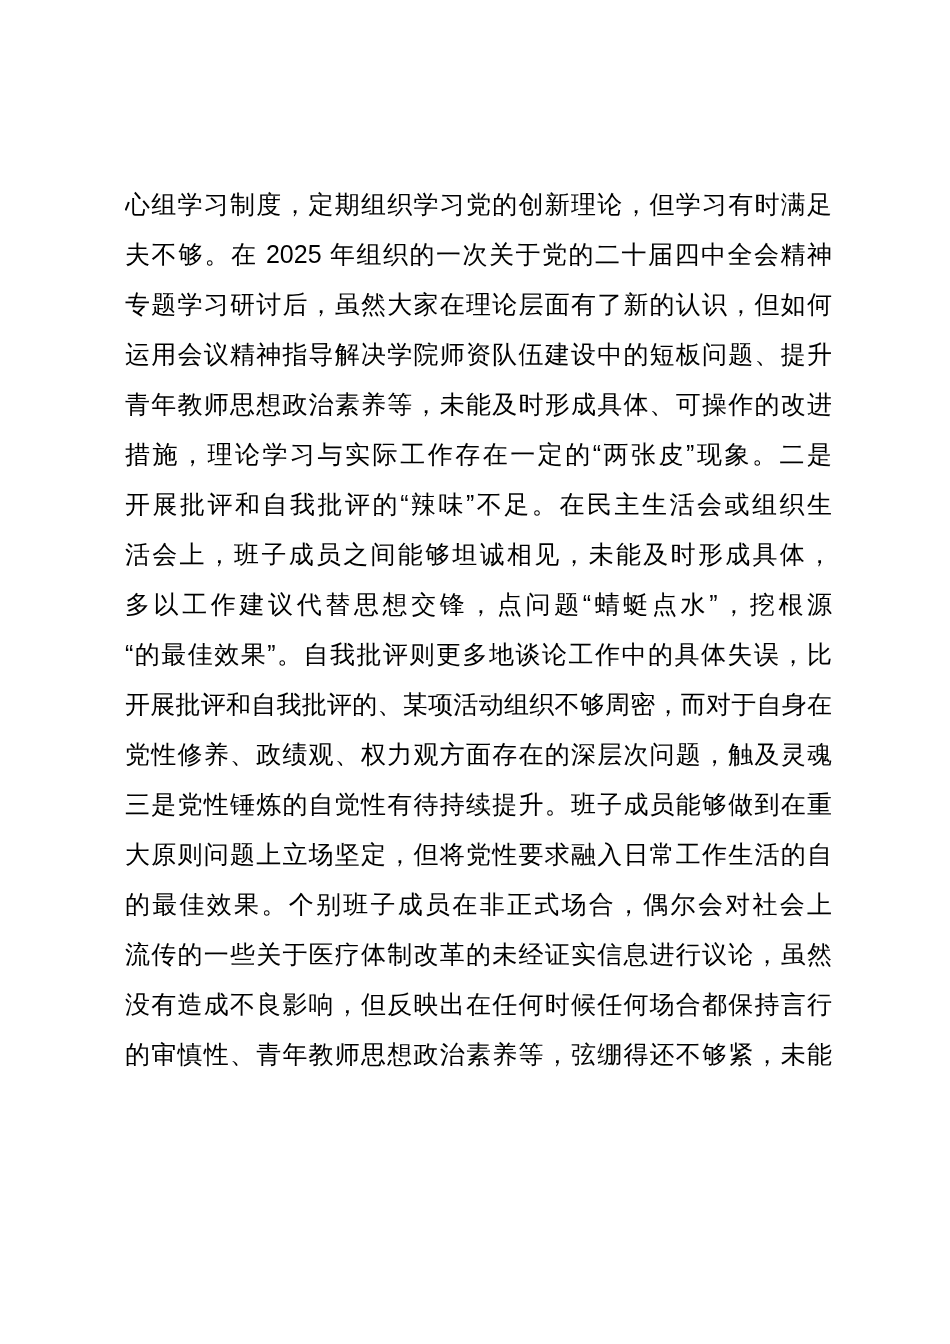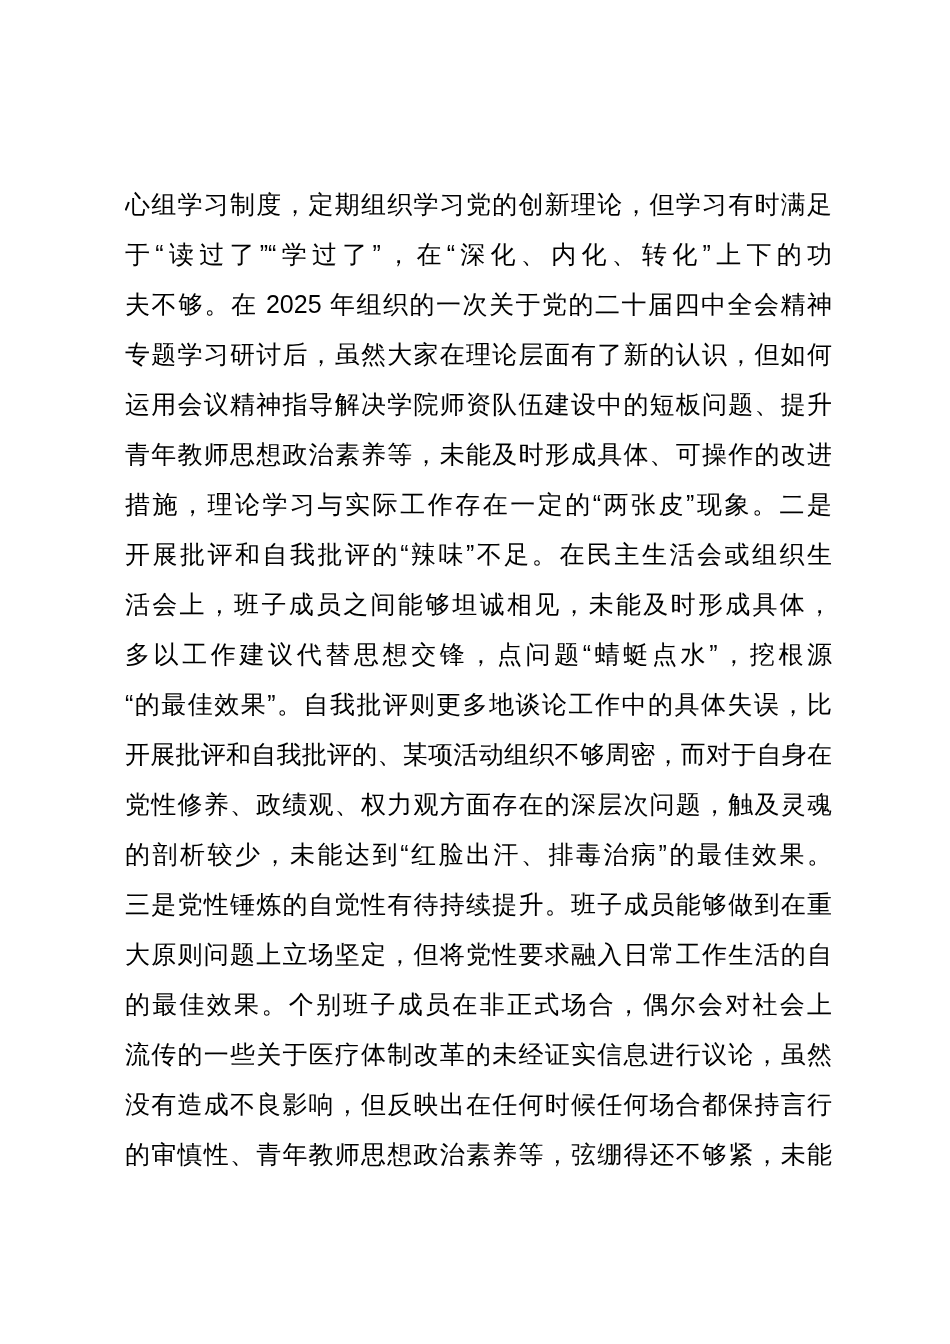--- a/index.html
+++ b/index.html
@@ -37,33 +37,31 @@
     text-justify: inter-character;
     overflow: hidden;
   }
 </style>
 </head>
 <body>
 
 <div class="page" style="background: rgb(255, 255, 255);">
   <div class="content" style="color: rgb(0, 0, 0);">
       <div class="line">心组学习制度，定期组织学习党的创新理论，但学习有时满足</div>
-      <div class="line">于“读过了”“学过了”，在“深化、内化、转化”上下的功</div>
       <div class="line">夫不够。在 2025 年组织的一次关于党的二十届四中全会精神</div>
       <div class="line">专题学习研讨后，虽然大家在理论层面有了新的认识，但如何</div>
       <div class="line">运用会议精神指导解决学院师资队伍建设中的短板问题、提升</div>
       <div class="line">青年教师思想政治素养等，未能及时形成具体、可操作的改进</div>
       <div class="line">措施，理论学习与实际工作存在一定的“两张皮”现象。二是</div>
       <div class="line">开展批评和自我批评的“辣味”不足。在民主生活会或组织生</div>
       <div class="line">活会上，班子成员之间能够坦诚相见，未能及时形成具体，</div>
       <div class="line">多以工作建议代替思想交锋，点问题“蜻蜓点水”，挖根源</div>
       <div class="line">“的最佳效果”。自我批评则更多地谈论工作中的具体失误，比</div>
       <div class="line">开展批评和自我批评的、某项活动组织不够周密，而对于自身在</div>
       <div class="line">党性修养、政绩观、权力观方面存在的深层次问题，触及灵魂</div>
-      <div class="line">的剖析较少，未能达到“红脸出汗、排毒治病”的最佳效果。</div>
       <div class="line">三是党性锤炼的自觉性有待持续提升。班子成员能够做到在重</div>
       <div class="line">大原则问题上立场坚定，但将党性要求融入日常工作生活的自</div>
       <div class="line">的最佳效果。个别班子成员在非正式场合，偶尔会对社会上</div>
       <div class="line">流传的一些关于医疗体制改革的未经证实信息进行议论，虽然</div>
       <div class="line">没有造成不良影响，但反映出在任何时候任何场合都保持言行</div>
       <div class="line">的审慎性、青年教师思想政治素养等，弦绷得还不够紧，未能</div>
     </div>
 </div>
 
 </body></html>

